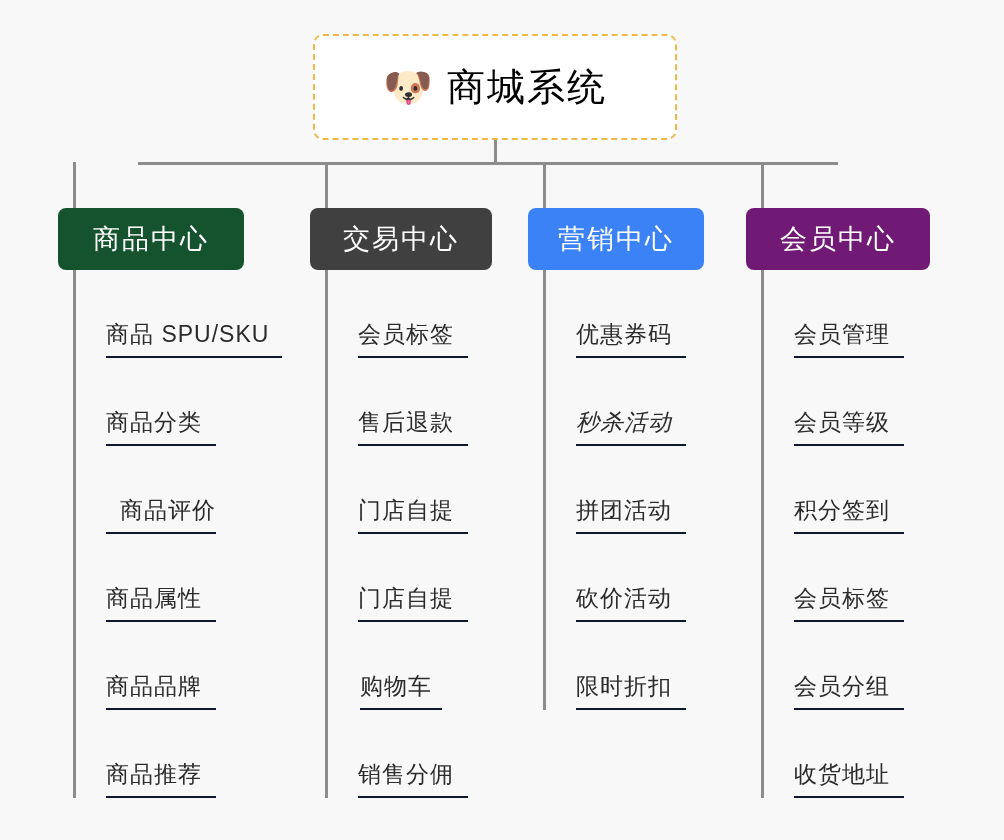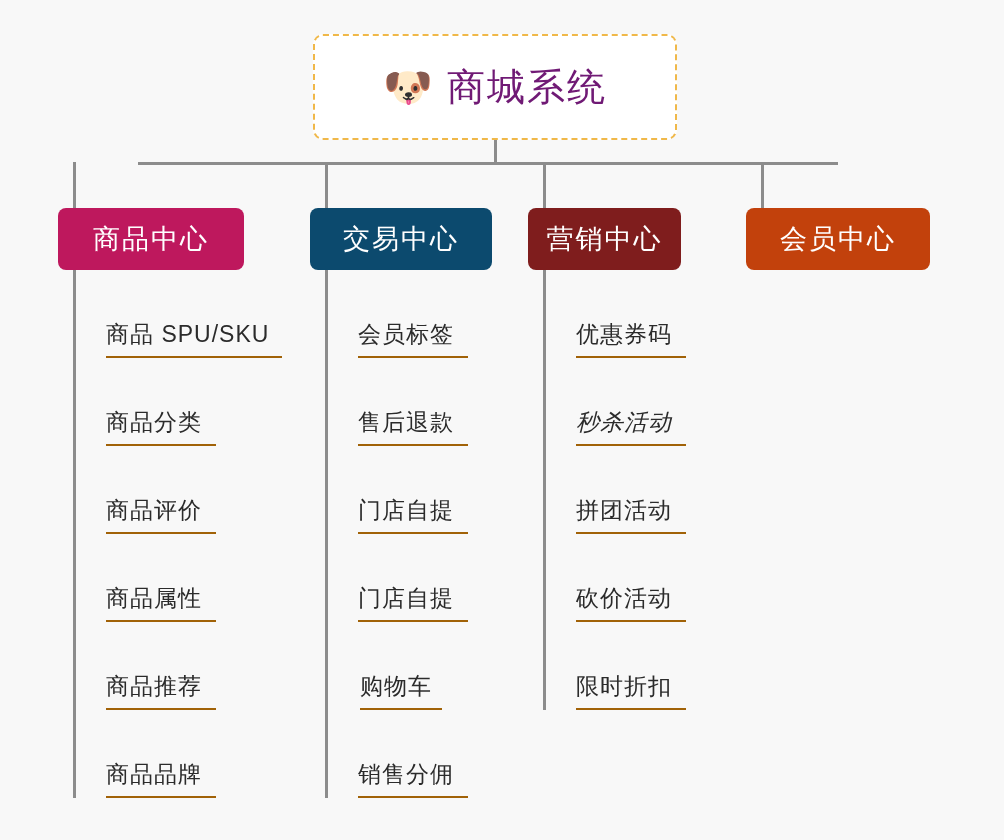--- a/index.html
+++ b/index.html
@@ -36,21 +36,21 @@
     justify-content: center;
     gap: 14px;
   }
   .root-emoji {
     font-size: 40px;
     line-height: 1;
     font-family: "DejaVu Sans", sans-serif;
   }
   .root-title {
     font-size: 38px;
-    color: #701a75;
+    color: #000000;
     letter-spacing: 2px;
     white-space: nowrap;
   }
 
   
   .conn {
     position: absolute;
     background: #8c8c8c;
   }
   .conn-v-root {           
@@ -96,21 +96,21 @@
   .leaf {
     height: 88px;
     display: flex;
     align-items: flex-end;
     box-sizing: border-box;
   }
   .leaf-text {
     display: inline-block;
     margin-left: 30px;
     padding-bottom: 6px;
-    border-bottom: 2px solid #a16207;
+    border-bottom: 2px solid #0f172a;
     font-size: 23px;
     color: #2b2b2b;
     white-space: nowrap;
     letter-spacing: 1px;
   }
 </style>
 </head>
 <body>
 
 <div id="mindmap">
@@ -118,44 +118,44 @@
   <div class="root-card">
     <span class="root-emoji">🐶</span>
     <span class="root-title">商城系统</span>
   </div>
 
   <div class="conn conn-v-root"></div>
   <div class="conn conn-bus"></div>
 
   <div id="branches">
       <div class="branch" style="left: 58px; width: 186px;">
-        <div class="branch-header" style="background: #be185d; width: 186px;">商品中心</div>
+        <div class="branch-header" style="background: #14532d; width: 186px;">商品中心</div>
         <div class="branch-body">
           <div class="leaf">
             <span class="leaf-text" style="min-width: 176px;">商品 SPU/SKU</span>
           </div>
           <div class="leaf">
             <span class="leaf-text" style="min-width: 110px;">商品分类</span>
           </div>
           <div class="leaf">
-            <span class="leaf-text" style="min-width: 110px;">商品评价</span>
+            <span class="leaf-text" style="min-width: 110px; text-align: right;">商品评价</span>
           </div>
           <div class="leaf">
             <span class="leaf-text" style="min-width: 110px;">商品属性</span>
           </div>
           <div class="leaf">
+            <span class="leaf-text" style="min-width: 110px;">商品品牌</span>
+          </div>
+          <div class="leaf">
             <span class="leaf-text" style="min-width: 110px;">商品推荐</span>
           </div>
-          <div class="leaf">
-            <span class="leaf-text" style="min-width: 110px;">商品品牌</span>
-          </div>
         </div>
       </div>
       <div class="branch" style="left: 310px; width: 182px;">
-        <div class="branch-header" style="background: #0c4a6e; width: 182px;">交易中心</div>
+        <div class="branch-header" style="background: #404040; width: 182px;">交易中心</div>
         <div class="branch-body">
           <div class="leaf">
             <span class="leaf-text" style="min-width: 110px;">会员标签</span>
           </div>
           <div class="leaf">
             <span class="leaf-text" style="min-width: 110px;">售后退款</span>
           </div>
           <div class="leaf">
             <span class="leaf-text" style="min-width: 110px;">门店自提</span>
           </div>
@@ -164,40 +164,60 @@
           </div>
           <div class="leaf">
             <span class="leaf-text" style="min-width: 82px; margin-left: 32px;">购物车</span>
           </div>
           <div class="leaf">
             <span class="leaf-text" style="min-width: 110px;">销售分佣</span>
           </div>
         </div>
       </div>
       <div class="branch" style="left: 528px; width: 184px;">
-        <div class="branch-header" style="background: #7f1d1d; width: 153px;">营销中心</div>
+        <div class="branch-header" style="background: #3b82f6; width: 176px;">营销中心</div>
         <div class="branch-body">
           <div class="leaf">
             <span class="leaf-text" style="min-width: 110px;">优惠券码</span>
           </div>
           <div class="leaf">
             <span class="leaf-text" style="min-width: 110px; font-style: italic;">秒杀活动</span>
           </div>
           <div class="leaf">
             <span class="leaf-text" style="min-width: 110px;">拼团活动</span>
           </div>
           <div class="leaf">
             <span class="leaf-text" style="min-width: 110px;">砍价活动</span>
           </div>
           <div class="leaf">
             <span class="leaf-text" style="min-width: 110px; margin-top: 20px;">限时折扣</span>
           </div>
         </div>
       </div>
       <div class="branch" style="left: 746px; width: 184px;">
-        <div class="branch-header" style="background: #c2410c; width: 184px;">会员中心</div>
+        <div class="branch-header" style="background: #701a75; width: 184px;">会员中心</div>
+        <div class="branch-body">
+          <div class="leaf">
+            <span class="leaf-text" style="min-width: 110px;">会员管理</span>
+          </div>
+          <div class="leaf">
+            <span class="leaf-text" style="min-width: 110px;">会员等级</span>
+          </div>
+          <div class="leaf">
+            <span class="leaf-text" style="min-width: 110px;">积分签到</span>
+          </div>
+          <div class="leaf">
+            <span class="leaf-text" style="min-width: 110px;">会员标签</span>
+          </div>
+          <div class="leaf">
+            <span class="leaf-text" style="min-width: 110px;">会员分组</span>
+          </div>
+          <div class="leaf">
+            <span class="leaf-text" style="min-width: 110px;">收货地址</span>
+          </div>
+        </div>
       </div>
     </div>
 <div class="conn conn-drop" style="left: 73px;"></div>
     <div class="conn conn-drop" style="left: 325px;"></div>
     <div class="conn conn-drop" style="left: 543px;"></div>
     <div class="conn conn-drop" style="left: 761px;"></div>
   </div>
 
 </body></html>

